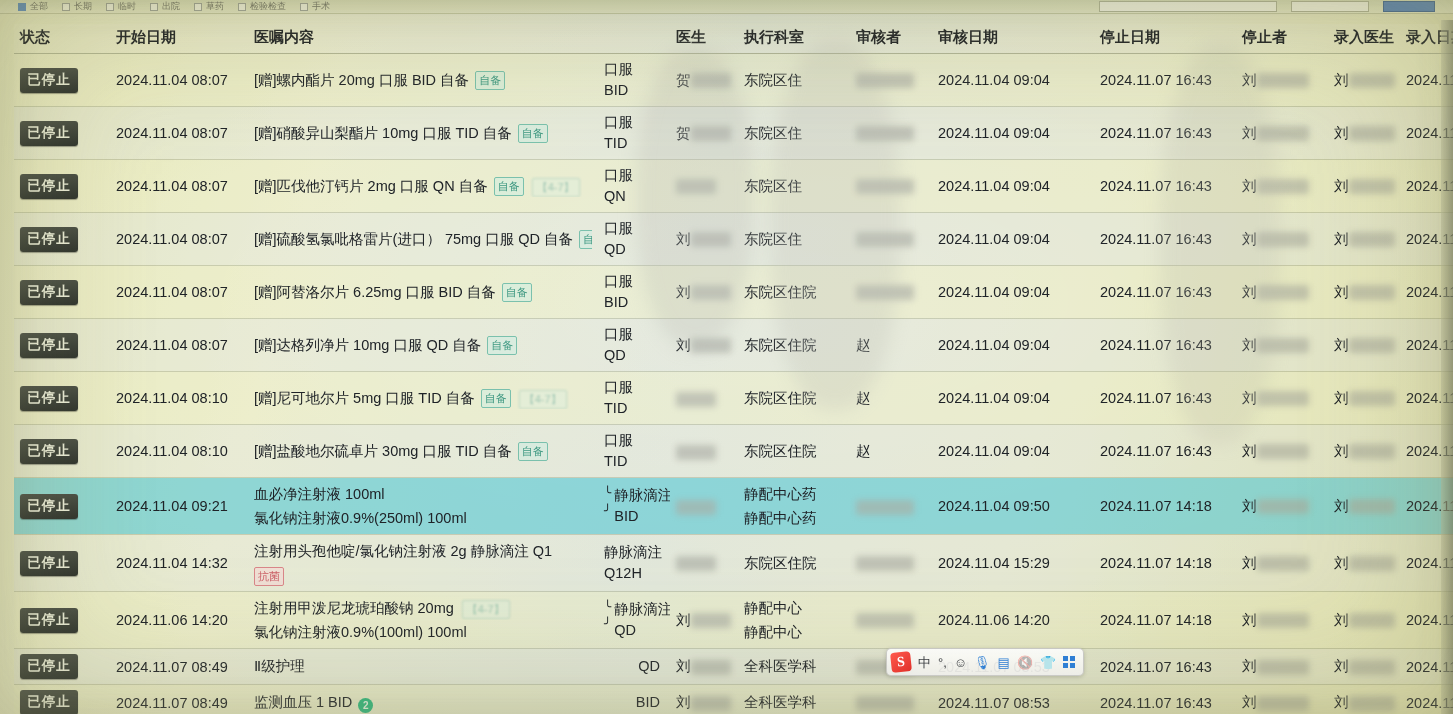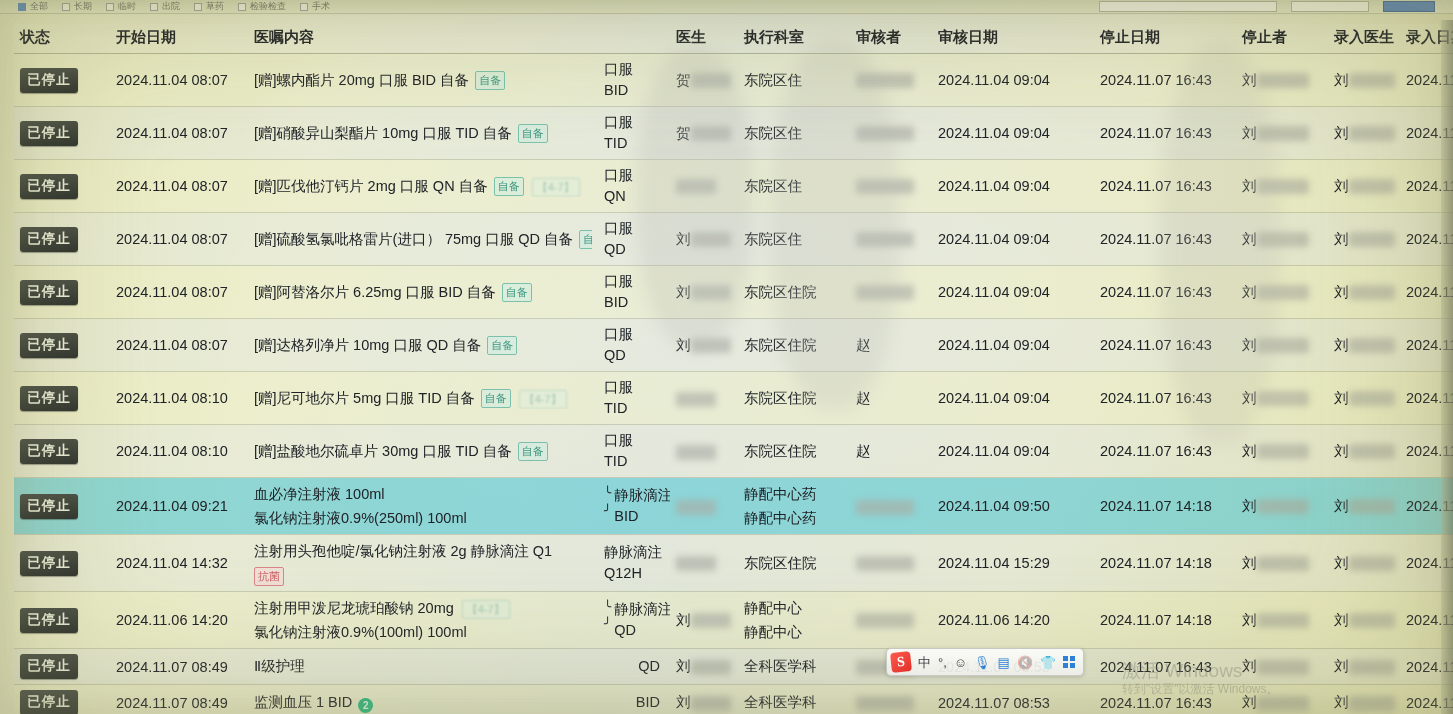--- a/index.html
+++ b/index.html
@@ -539,21 +539,17 @@
     <span class="ime-item dim">🔇</span>
     <span class="ime-item ime-blue">👕</span>
     <span class="ime-sq">
         <i></i>
         <i></i>
         <i></i>
         <i></i>
       </span>
   </div>
 
-  <div class="watermark">
-    <div class="wm1">激活 Windows</div>
-    <div class="wm2">转到"设置"以激活 Windows。</div>
-  </div>
 
   <div id="blurlayer"></div>
   <div id="glow"></div>
   <div id="vignette"></div>
 </div>
 
 </body></html>

